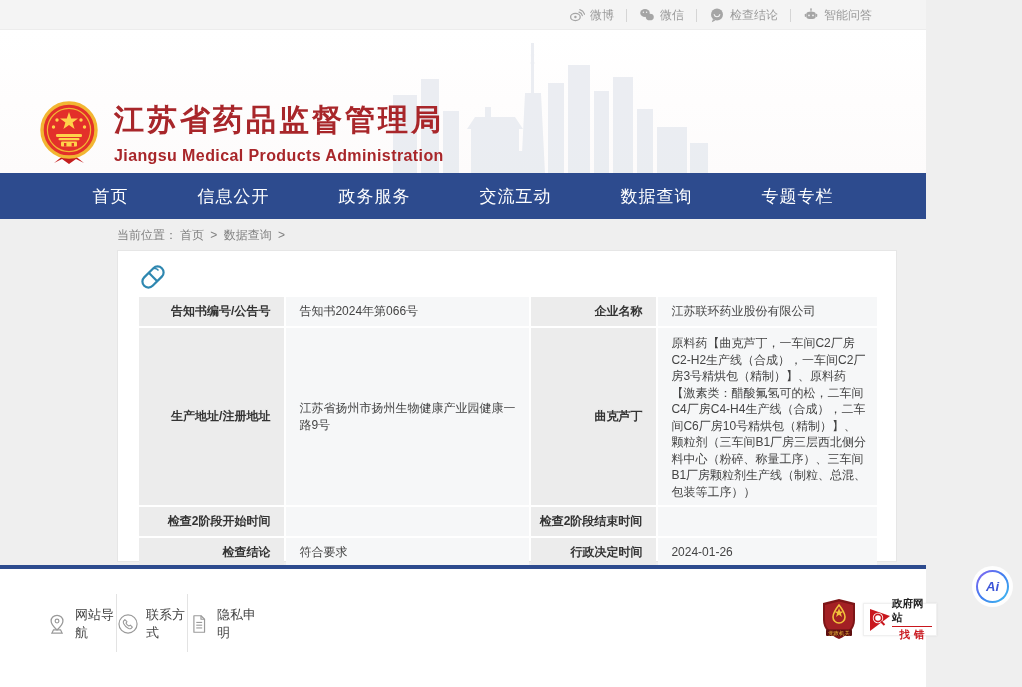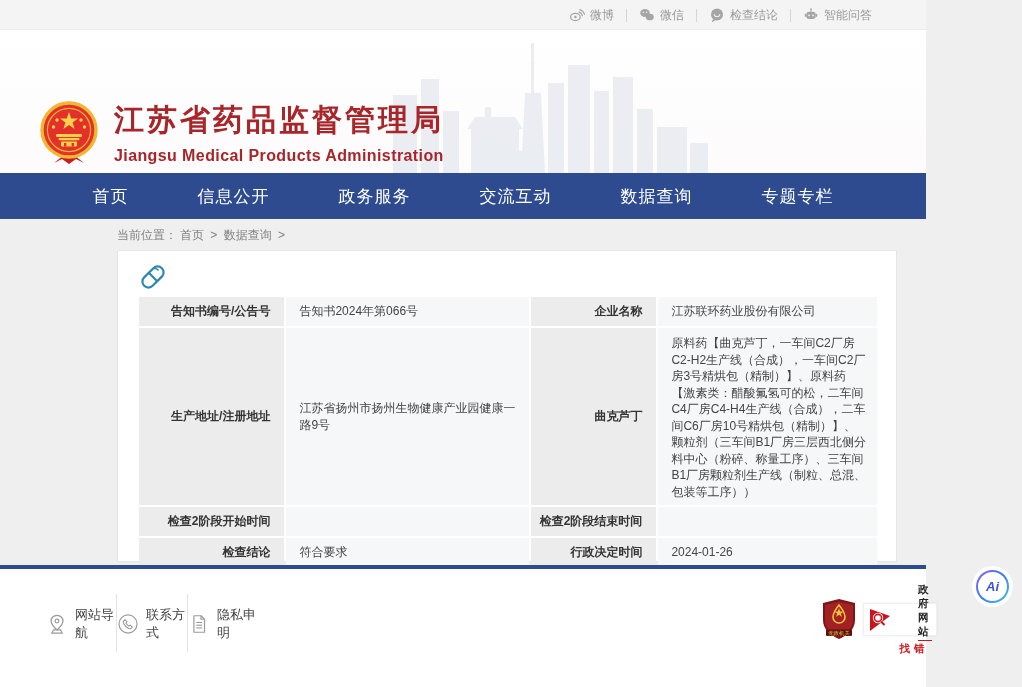--- a/index.html
+++ b/index.html
@@ -66,21 +66,21 @@
   .fnav-sep { width:1px; height:58px; background:#e3e3e3; margin-top:3px; }
   .fcenter { position:absolute; left:235px; top:23px; width:570px; text-align:center;
     font-size:12.5px; color:#333; line-height:20px; }
   .badge-shield { position:absolute; left:822px; top:29px; width:34px; height:42px; cursor:pointer; }
   .badge-error { position:absolute; left:863px; top:34px; width:74px; height:33px;
     background:#ffffff; border:1px solid #f0f0f0; display:flex; align-items:center;
     cursor:pointer; padding:2px 4px; box-shadow:0 0 2px rgba(0,0,0,.08); }
   .badge-error .mag { flex:0 0 24px; }
   .badge-error .btxt { display:flex; flex-direction:column; align-items:center; flex:1; }
   .badge-error .bt1 { font-size:10.5px; font-weight:bold; color:#222;
-    border-bottom:1px solid #c9161d; padding-bottom:1px;margin-left:26px; }
+    border-bottom:1px solid #c9161d; padding-bottom:1px; }
   .badge-error .bt2 { font-size:10.5px; font-weight:bold; color:#c9161d;
     letter-spacing:4px; margin-top:1px; margin-left:4px;text-align:right; }
   .ai-btn { position:absolute; left:976px; top:570px; width:33px; height:33px;
     border-radius:50%; background:linear-gradient(#fff,#fff) padding-box,
     linear-gradient(135deg,#8a63f2,#3e7df0,#3ec3f0) border-box;
     border:2px solid transparent; display:flex; align-items:center; justify-content:center;
     font-size:13px; font-weight:bold; font-style:italic; color:#3c55d8;
     box-shadow:0 0 0 4px rgba(255,255,255,.9); cursor:pointer; }
 </style>
 </head>

